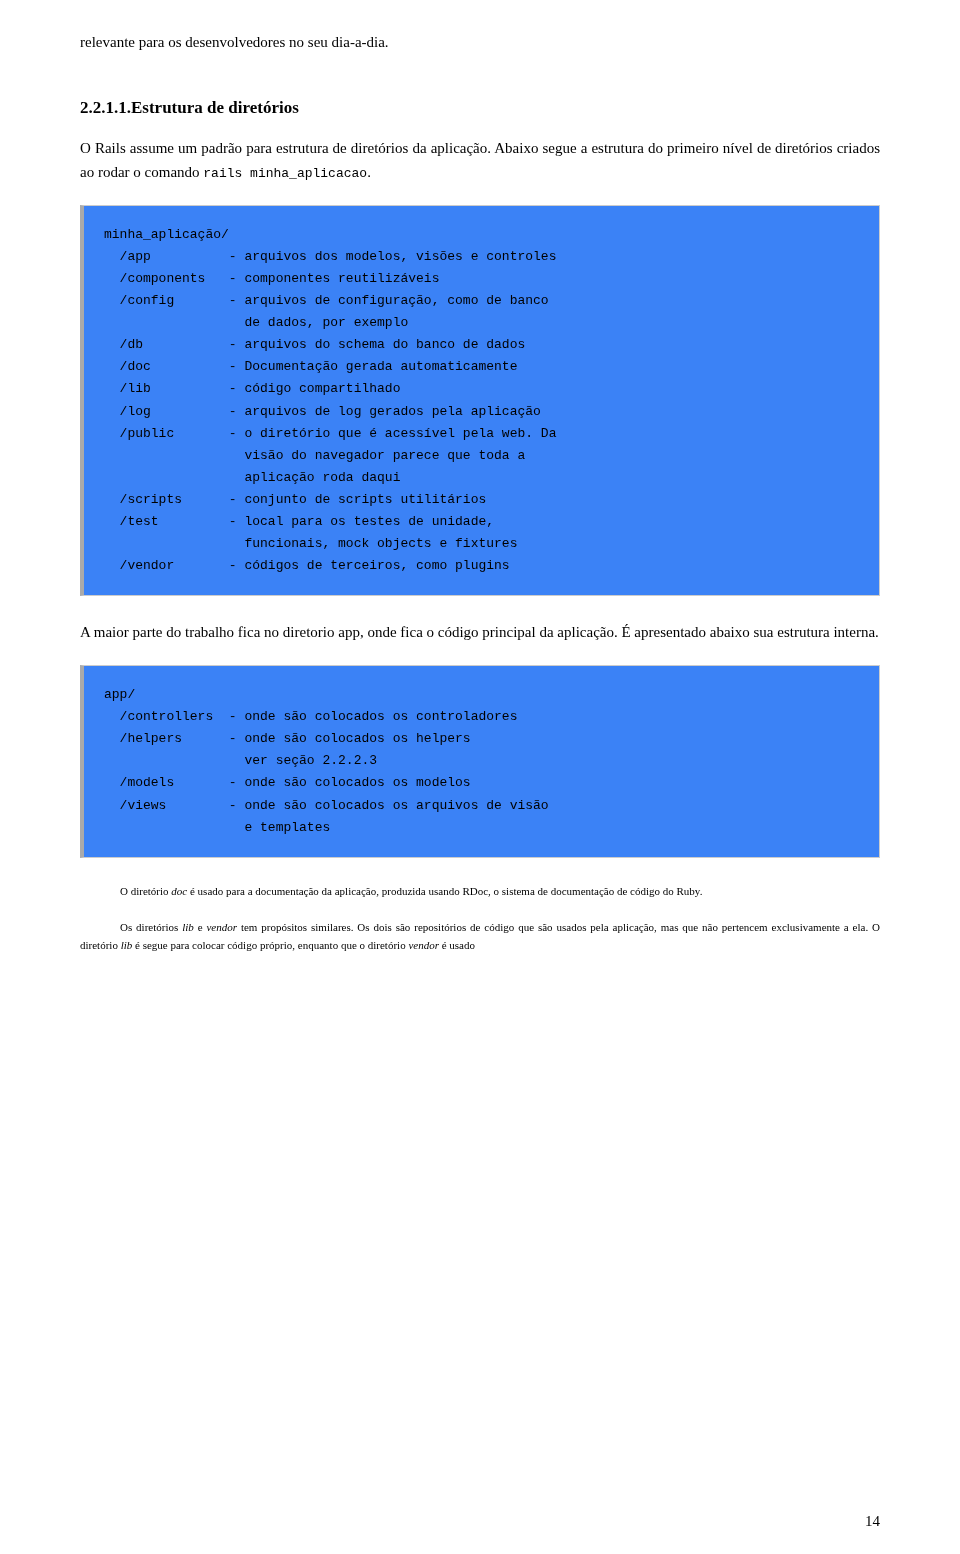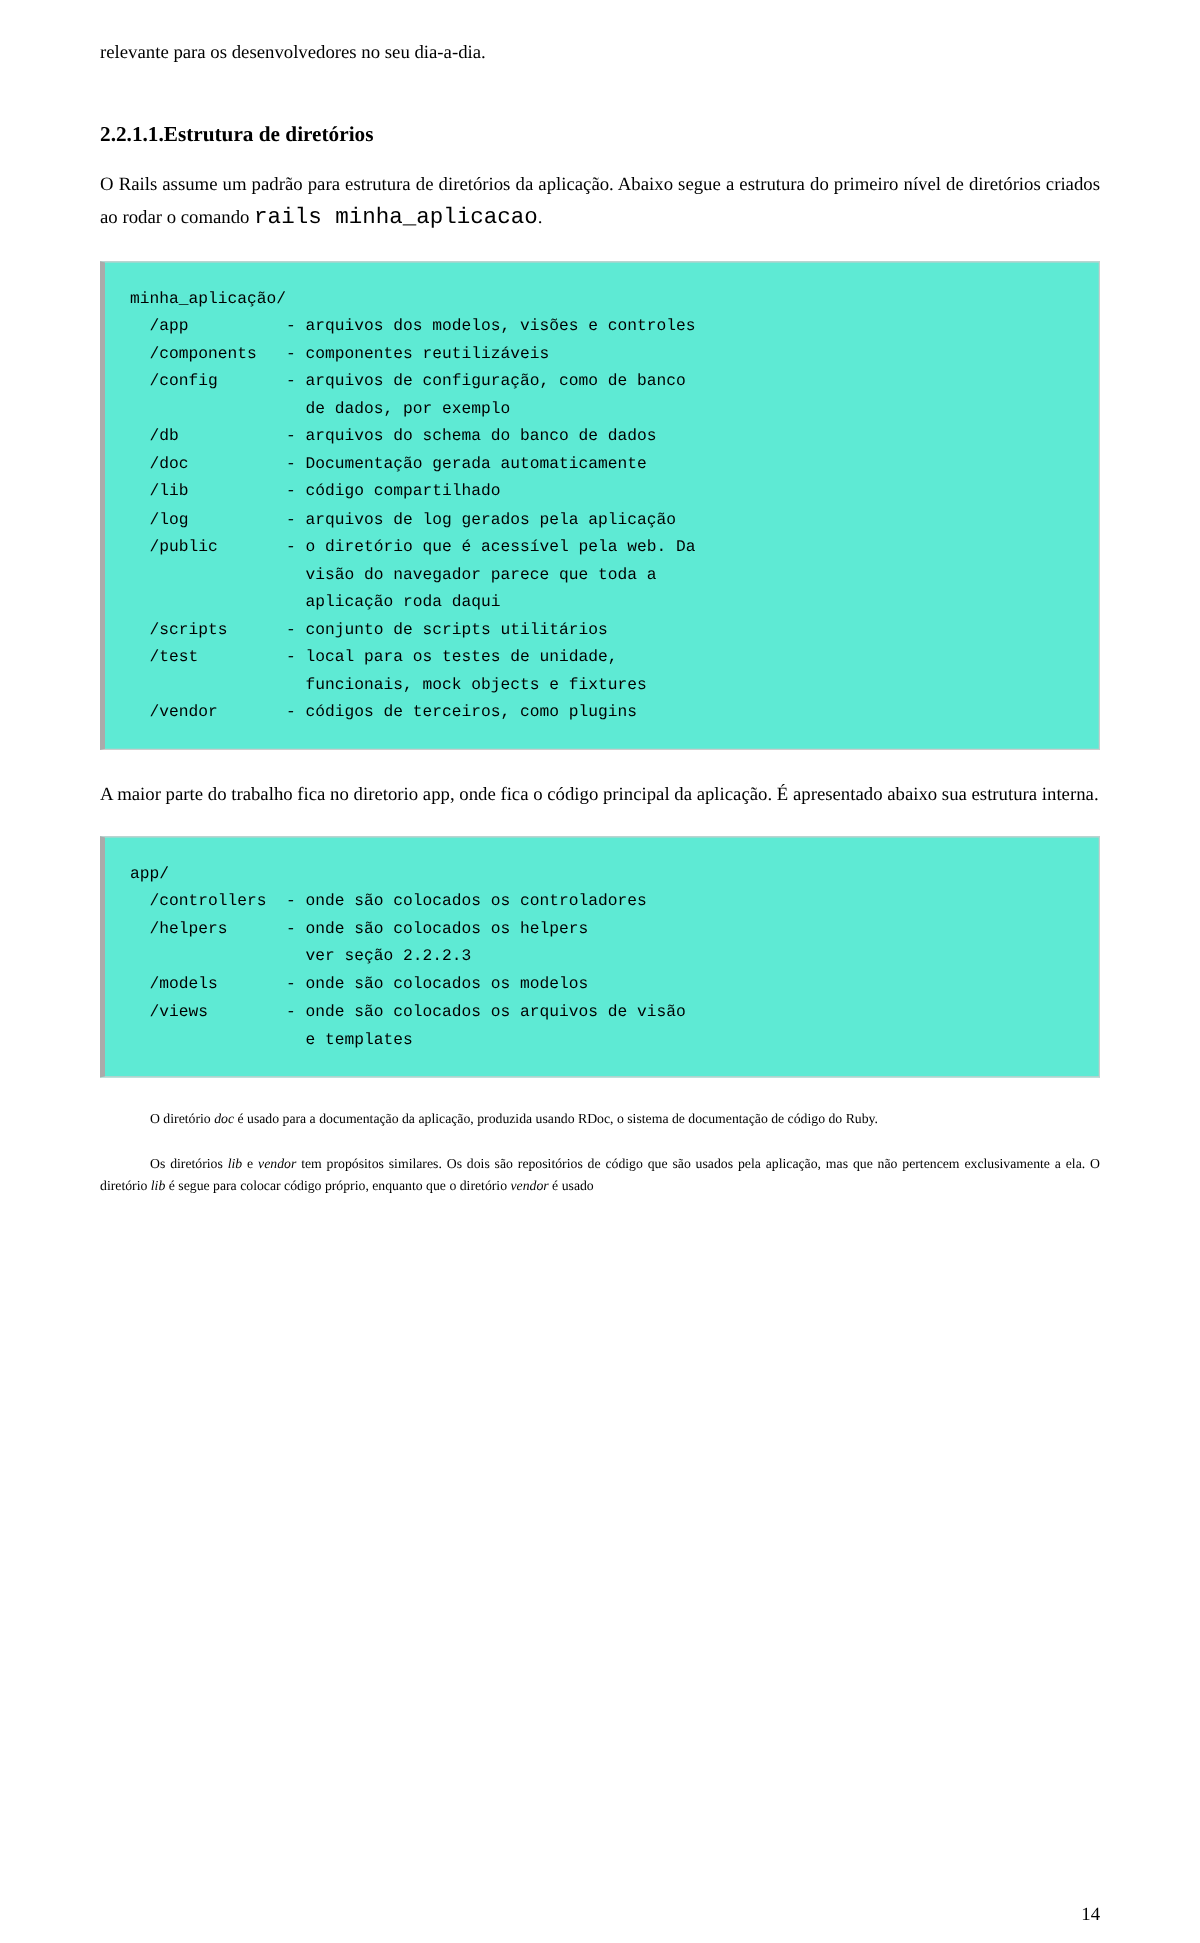--- a/index.html
+++ b/index.html
@@ -29,21 +29,21 @@
       margin-bottom: 18px;
       margin-top: 8px;
     }
     .section-subtext {
       font-size: 15px;
       line-height: 1.6;
       text-align: justify;
       margin-bottom: 18px;
     }
     .code-block {
-      background: #5eead4;
+      background: #3b82f6;
       border: 1px solid #cccccc;
       border-left: 4px solid #aaaaaa;
       padding: 18px 20px;
       margin: 20px 0 24px 0;
       font-family: "Courier New", Courier, monospace;
       font-size: 13px;
       line-height: 1.7;
       color: #000;
       white-space: pre;
       overflow-x: auto;
@@ -57,29 +57,29 @@
     .body-text-indent {
       font-size: 11px;
       line-height: 1.65;
       text-align: justify;
       margin-bottom: 18px;
       text-indent: 40px;
       font-family: Liberation Serif, serif;
     }
     .page-number {
       position: absolute;
-      bottom: 13px;
+      bottom: 24px;
       right: 80px;
       font-size: 15px;
       font-family: "Times New Roman", Times, serif;
       text-align: right;
     }
     .inline-code {
       font-family: "Courier New", Courier, monospace;
-      font-size: 18px;
+      font-size: 13px;
     }
     em {
       font-style: italic;
     }
   </style>
 </head>
 <body>
 
 <p class="intro-text">relevante para os desenvolvedores no seu dia-a-dia.</p>
 

